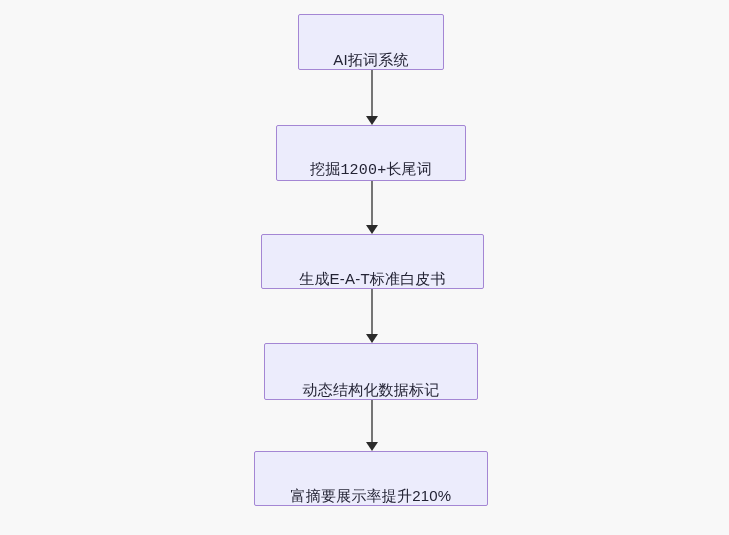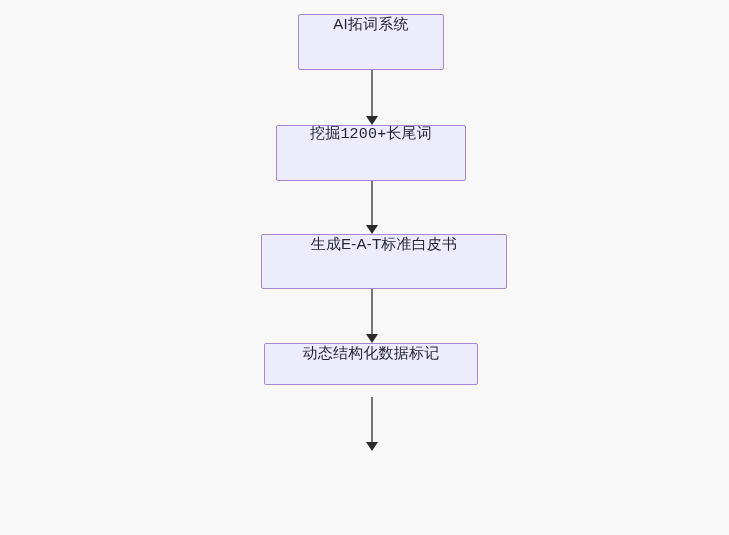--- a/index.html
+++ b/index.html
@@ -20,21 +20,21 @@
     height: 535px;
     background: #f8f8f8;
   }
   .node {
     position: absolute;
     box-sizing: border-box;
     background: #ececfc;
     border: 1.6px solid #a486d4;
     border-radius: 2px;
     display: flex;
-    align-items: flex-start;
+    align-items: flex-end;
     justify-content: center;
     z-index: 2;
   }
   .node-label {
     font-size: 15px;
     line-height: 1.2;
     color: #232334;
     letter-spacing: 0.2px;
     white-space: nowrap;
     text-align: center;
@@ -84,22 +84,25 @@
     </div>
 
   <div class="node" id="node-0" style="left: 298px; top: 14px; width: 146px; height: 56px; background: rgb(236, 236, 252); border-color: rgb(164, 134, 212);">
     <span class="node-label" style="color: rgb(35, 35, 52);">AI拓词系统</span>
   </div>
 
   <div class="node" id="node-1" style="left: 276px; top: 125px; width: 190px; height: 56px; background: rgb(236, 236, 252); border-color: rgb(164, 134, 212);">
     <span class="node-label" style="color: rgb(35, 35, 52); font-family: Liberation Mono, monospace;">挖掘1200+长尾词</span>
   </div>
 
-  <div class="node" id="node-2" style="left: 261px; top: 234px; width: 246px; height: 55px; background: rgb(236, 236, 252); border-color: rgb(164, 134, 212);">
+  <div class="node" id="node-2" style="left: 261px; top: 234px; width: 223px; height: 55px; background: rgb(236, 236, 252); border-color: rgb(164, 134, 212);">
     <span class="node-label" style="color: rgb(35, 35, 52);">生成E-A-T标准白皮书</span>
   </div>
 
-  <div class="node" id="node-3" style="left: 264px; top: 343px; width: 214px; height: 42px; background: rgb(236, 236, 252); border-color: rgb(164, 134, 212);">
+  <div class="node" id="node-3" style="left: 264px; top: 343px; width: 214px; height: 57px; background: rgb(236, 236, 252); border-color: rgb(164, 134, 212);">
     <span class="node-label" style="color: rgb(35, 35, 52);">动态结构化数据标记</span>
   </div>
 
+  <div class="node" id="node-4" style="left: 254px; top: 451px; width: 234px; height: 55px; background: rgb(236, 236, 252); border-color: rgb(164, 134, 212);">
+    <span class="node-label" style="color: rgb(35, 35, 52);">富摘要展示率提升210%</span>
+  </div>
 
 </div>
 
 </body></html>

